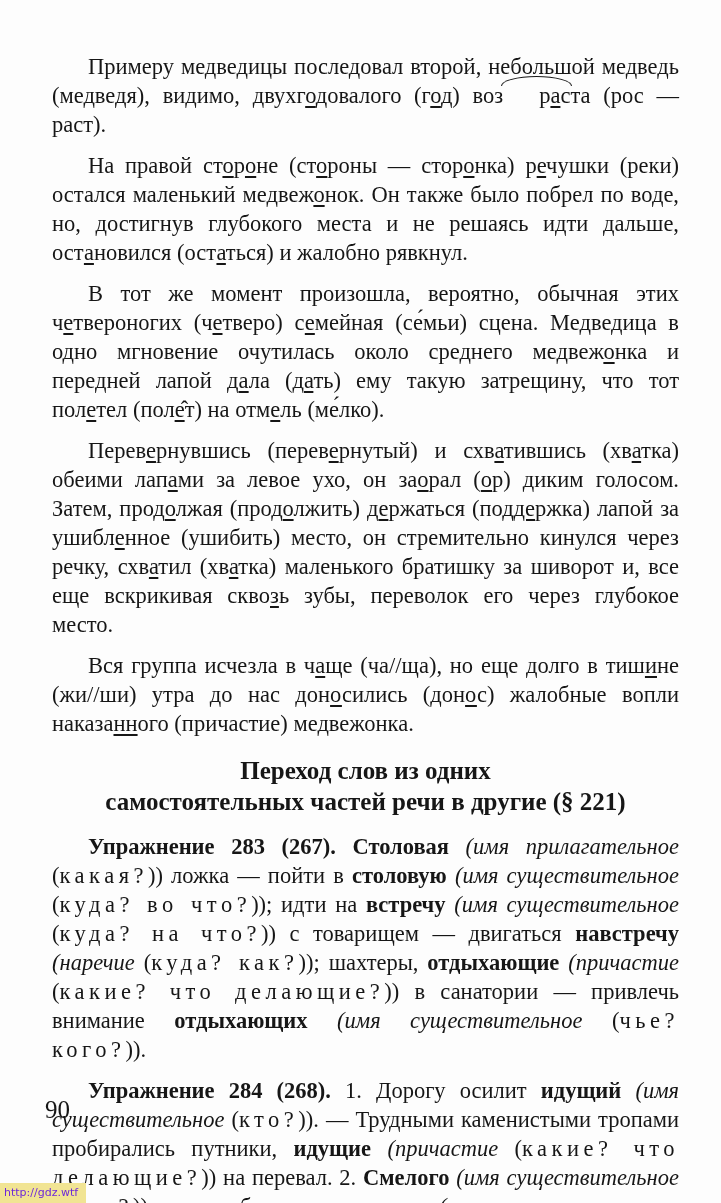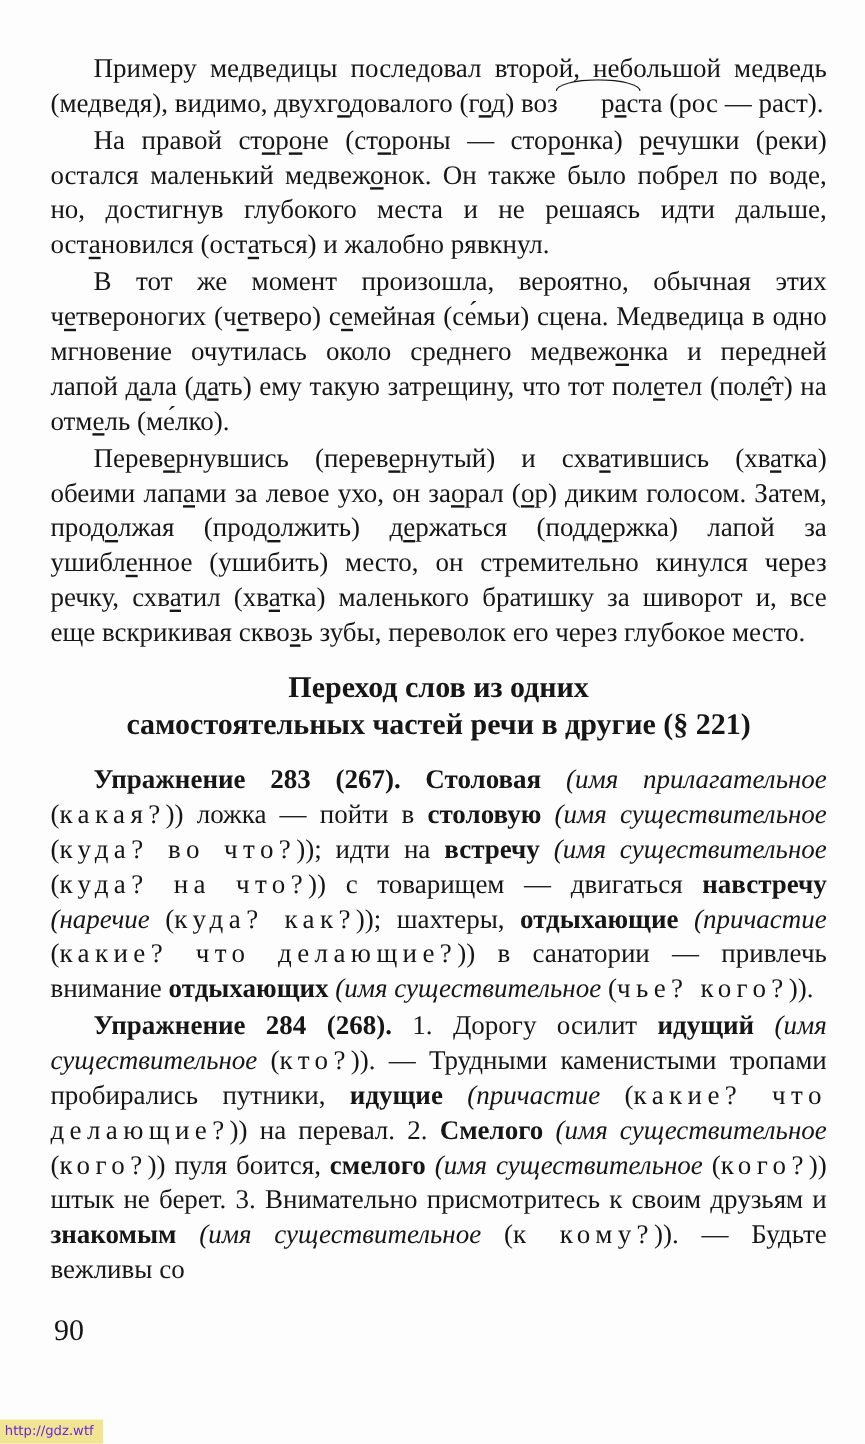--- a/index.html
+++ b/index.html
@@ -3,21 +3,21 @@
 <meta charset="utf-8">
 <style>
   html,body{margin:0;padding:0;}
   body{
     width:721px;height:1203px;position:relative;overflow:hidden;
     background:#fdfdfd;color:#161616;
     font-family:"Liberation Serif","DejaVu Serif",serif;
   }
   .text-block{position:absolute;left:40px;top:40px;width:651px;}
   p.par{
-    margin:2px;font-size:22.5px;line-height:29px;
+    margin:12px;font-size:22.5px;line-height:29px;
     text-align:justify;text-indent:36px;
   }
   .heading{
     font-weight:bold;text-align:center;
     font-size:25px;line-height:31px;
     margin:17px 0 15px 0;
   }
   .exercise{margin-top:2px;}
   .u{text-decoration:underline;text-decoration-thickness:1.6px;text-underline-offset:3px;}
   .s{letter-spacing:0.2em;}
@@ -39,20 +39,21 @@
   }
 </style>
 </head>
 <body style="background: rgb(253, 253, 253); color: rgb(22, 22, 22);">
 
 <div class="text-block">
   <p class="par">Примеру медведицы последовал второй, небольшой медведь (медве<span class="u">д</span>я), видимо, двухг<span class="u">о</span>довалого (г<span class="u">о</span>д) воз<span class="arc">р<span class="u">а</span>с</span>та (рос — раст).</p>
   <p class="par">На правой ст<span class="u">о</span>р<span class="u">о</span>не (ст<span class="u">о</span>роны — стор<span class="u">о</span>нка) р<span class="u">е</span>чушки (реки) остался маленький медвеж<span class="u">о</span>нок. Он также было побрел по воде, но, достигнув глубокого места и не решаясь идти дальше, ост<span class="u">а</span>новился (ост<span class="u">а</span>ться) и жалобно рявкнул.</p>
   <p class="par">В тот же момент произошла, вероятно, обычная этих ч<span class="u">е</span>твероногих (ч<span class="u">е</span>тверо) с<span class="u">е</span>мейная (се́мьи) сцена. Медведица в одно мгновение очутилась около среднего медвеж<span class="u">о</span>нка и передней лапой д<span class="u">а</span>ла (д<span class="u">а</span>ть) ему такую затрещину, что тот пол<span class="u">е</span>тел (пол<span class="u">е̂</span>т) на отм<span class="u">е</span>ль (ме́лко).</p>
   <p class="par">Перев<span class="u">е</span>рнувшись (перев<span class="u">е</span>рнутый) и схв<span class="u">а</span>тившись (хв<span class="u">а</span>тка) обеими лап<span class="u">а</span>ми за левое ухо, он за<span class="u">о</span>рал (<span class="u">о</span>р) диким голосом. Затем, прод<span class="u">о</span>лжая (прод<span class="u">о</span>лжить) д<span class="u">е</span>ржаться (под<span class="u">де</span>ржка) лапой за ушибл<span class="u">е</span>нное (ушибить) место, он стремительно кинулся через речку, схв<span class="u">а</span>тил (хв<span class="u">а</span>тка) маленького братишку за шиворот и, все еще вскрикивая скво<span class="u">з</span>ь зубы, переволок его через глубокое место.</p>
+  <p class="par">Вся группа исчезла в ч<span class="u">а</span>ще (ча//ща), но еще долго в тиш<span class="u">и</span>не (жи//ши) утра до нас дон<span class="u">о</span>сились (дон<span class="u">о</span>с) жалобные вопли наказа<span class="u">нн</span>ого (причастие) медвежонка.</p>
 
   <div class="heading">
     <span>Переход слов из одних</span><br>
     <span>самостоятельных частей речи в другие (§ 221)</span>
   </div>
 
   <p class="par exercise"><b>Упражнение 283 (267). Столовая</b> <i>(имя прилагательное</i> (<span class="s">какая?</span>)) ложка — пойти в <b>столовую</b> <i>(имя существительное</i> (<span class="s">куда? во что?</span>)); идти на <b>встречу</b> <i>(имя существительное</i> (<span class="s">куда? на что?</span>)) с товарищем — двигаться <b>навстречу</b> <i>(наречие</i> (<span class="s">куда? как?</span>)); шахтеры, <b>отдыхающие</b> <i>(причастие</i> (<span class="s">какие? что делающие?</span>)) в санатории — привлечь внимание <b>отдыхающих</b> <i>(имя существительное</i> (<span class="s">чье? кого?</span>)).</p>
   <p class="par exercise"><b>Упражнение 284 (268).</b> 1. Дорогу осилит <b>идущий</b> <i>(имя существительное</i> (<span class="s">кто?</span>)). — Трудными каменистыми тропами пробирались путники, <b>идущие</b> <i>(причастие</i> (<span class="s">какие? что делающие?</span>)) на перевал. 2. <b>Смелого</b> <i>(имя существительное</i> (<span class="s">кого?</span>)) пуля боится, <b>смелого</b> <i>(имя существительное</i> (<span class="s">кого?</span>)) штык не берет. 3. Внимательно присмотритесь к своим друзьям и <b>знакомым</b> <i>(имя существительное</i> (<span class="s">к кому?</span>)). — Будьте вежливы со</p>
 </div>
 

